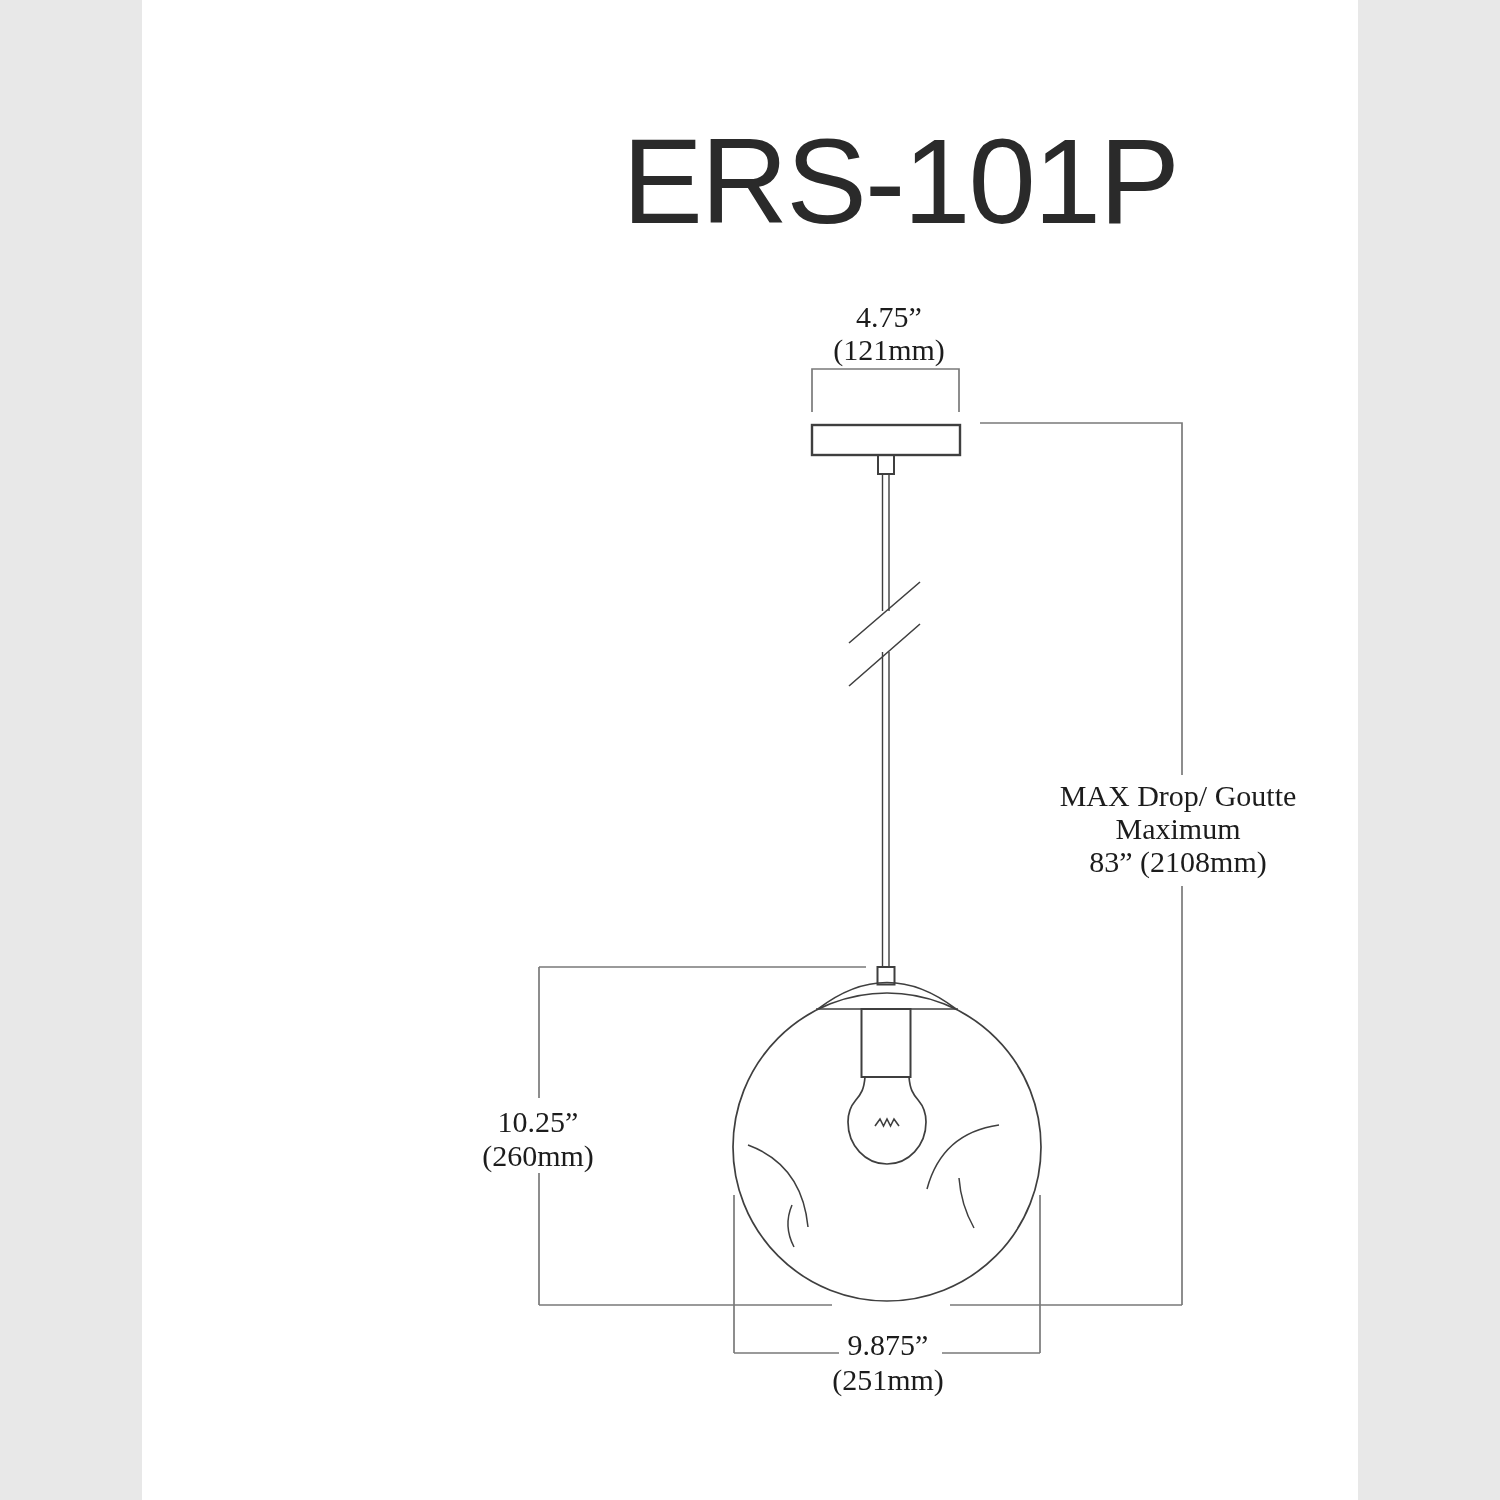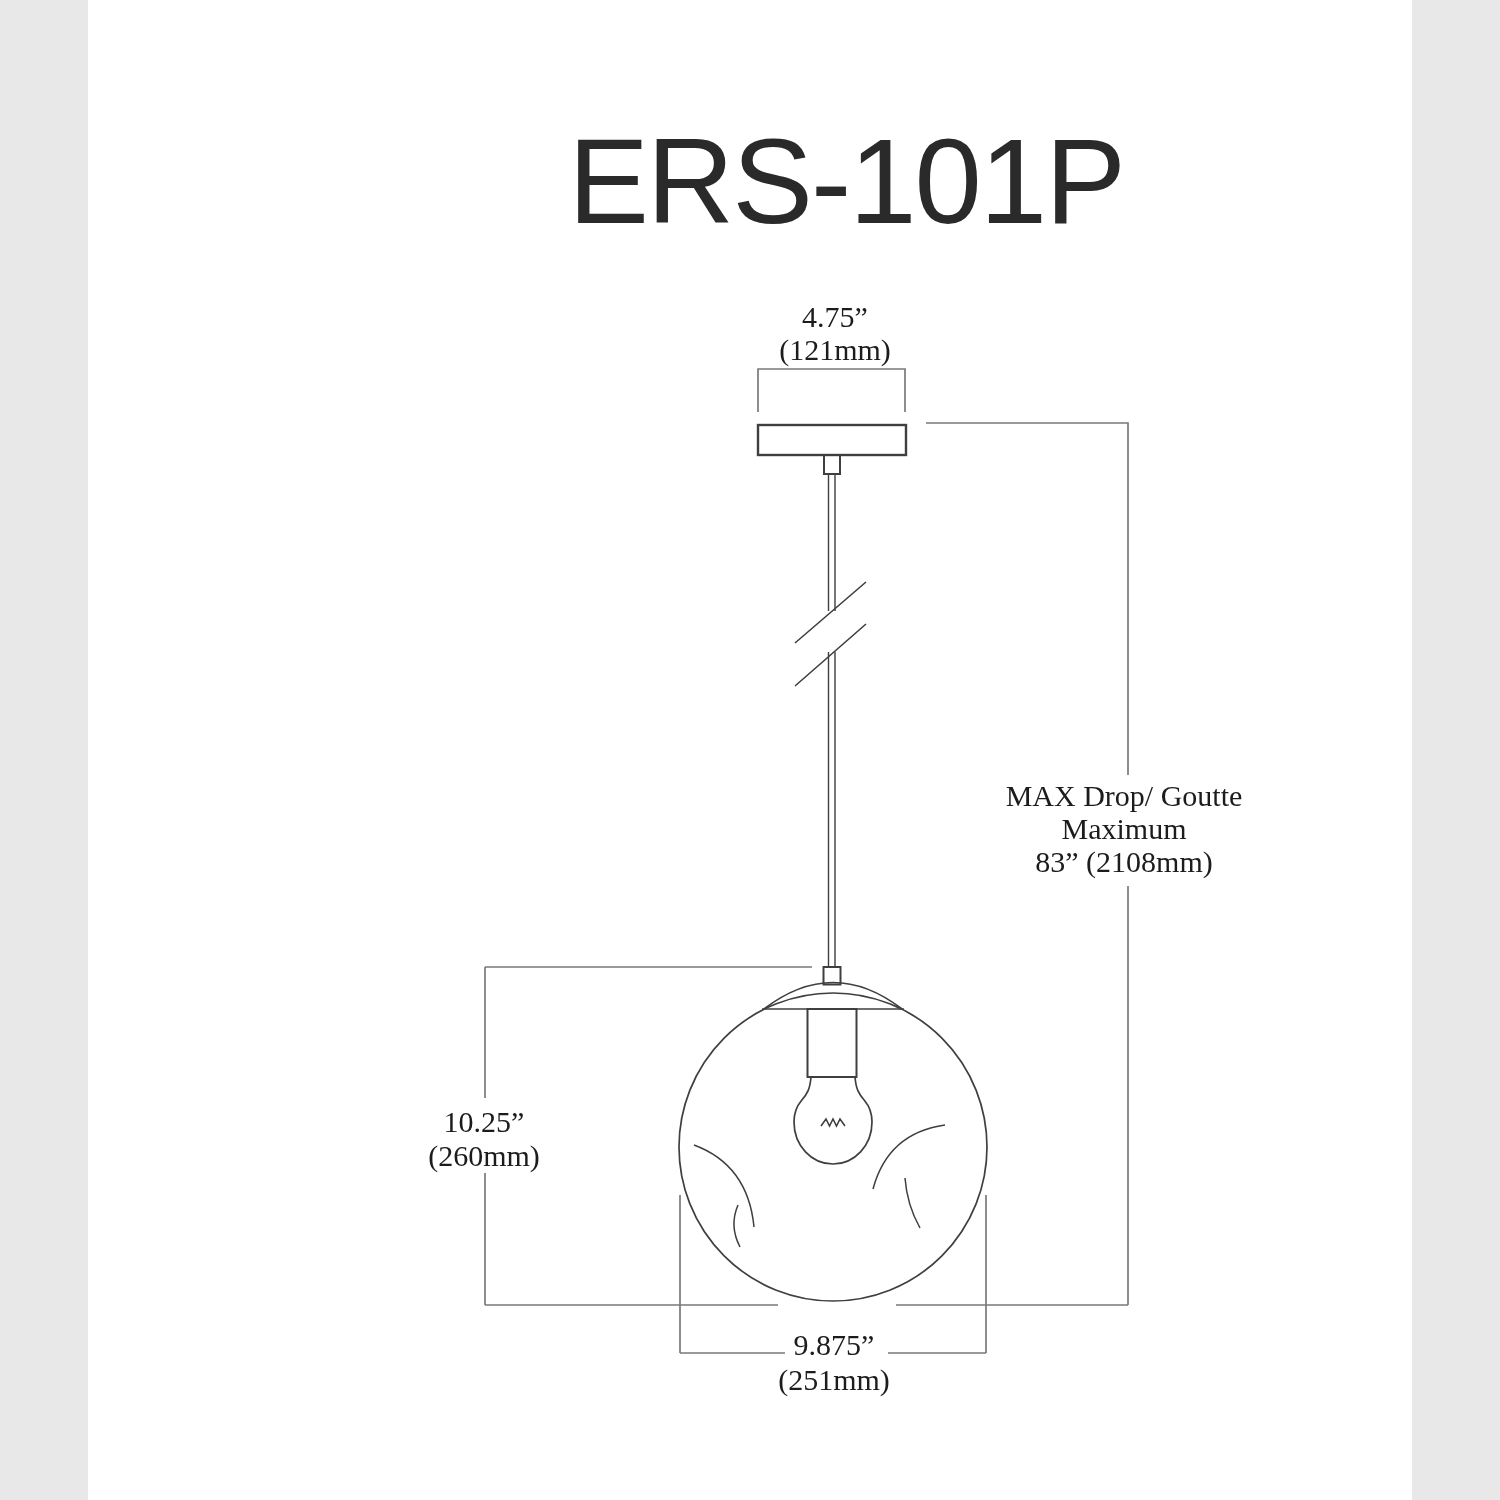--- a/index.html
+++ b/index.html
@@ -1,18 +1,18 @@
 <!DOCTYPE html>
 <html><head>
 <meta charset="utf-8">
 <style>
   html,body{margin:0;padding:0;background:#e8e8e8;}
   .page{
     position:relative;
-    width:1324px;height:1500px;
+    width:1216px;height:1500px;
     background:#ffffff;
     margin:0 auto;
     overflow:hidden;
   }
   svg.diagram{position:absolute;left:0;top:0;width:1500px;height:1500px;}
   text{user-select:none;}
   .title-text{
     font-family:"Liberation Sans", sans-serif;
     font-size:121px;
     letter-spacing:-2px;

